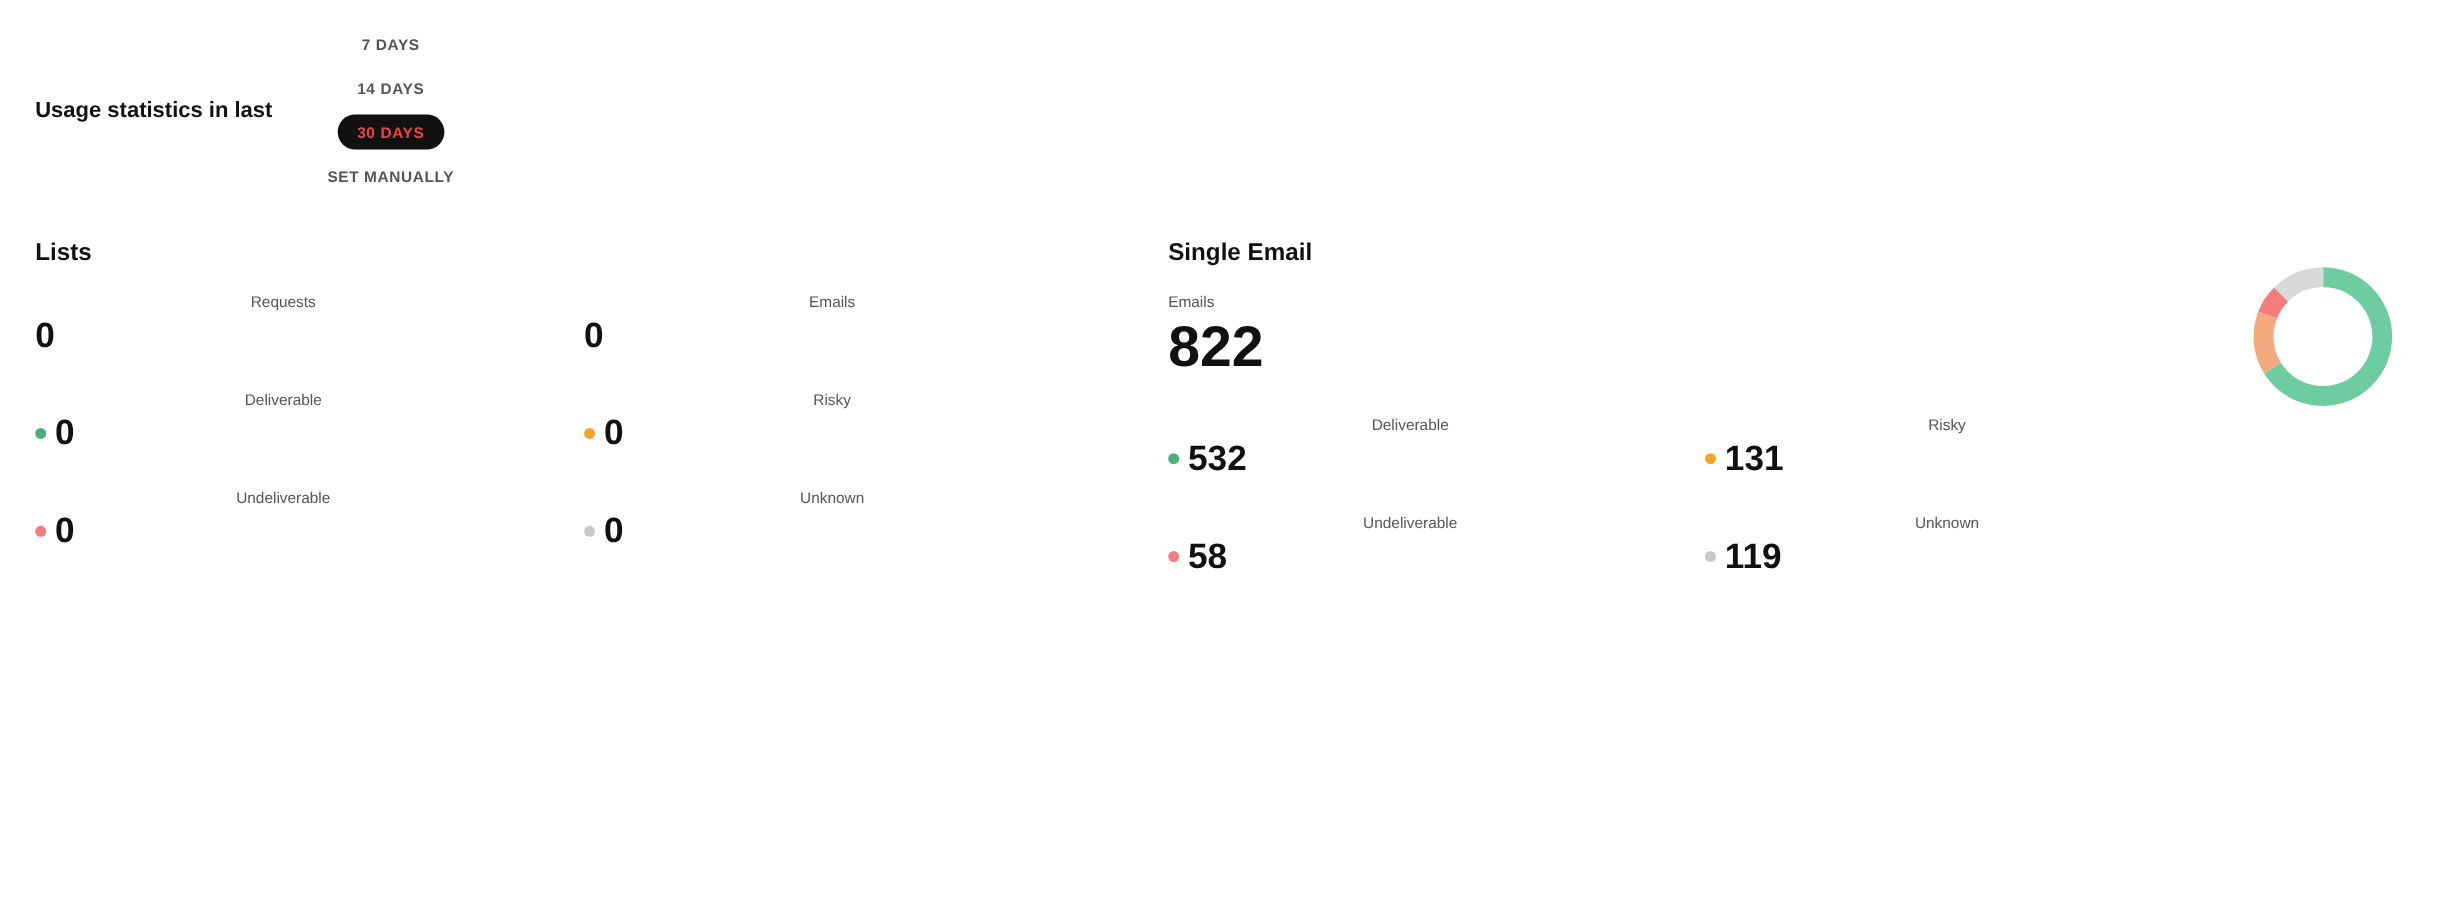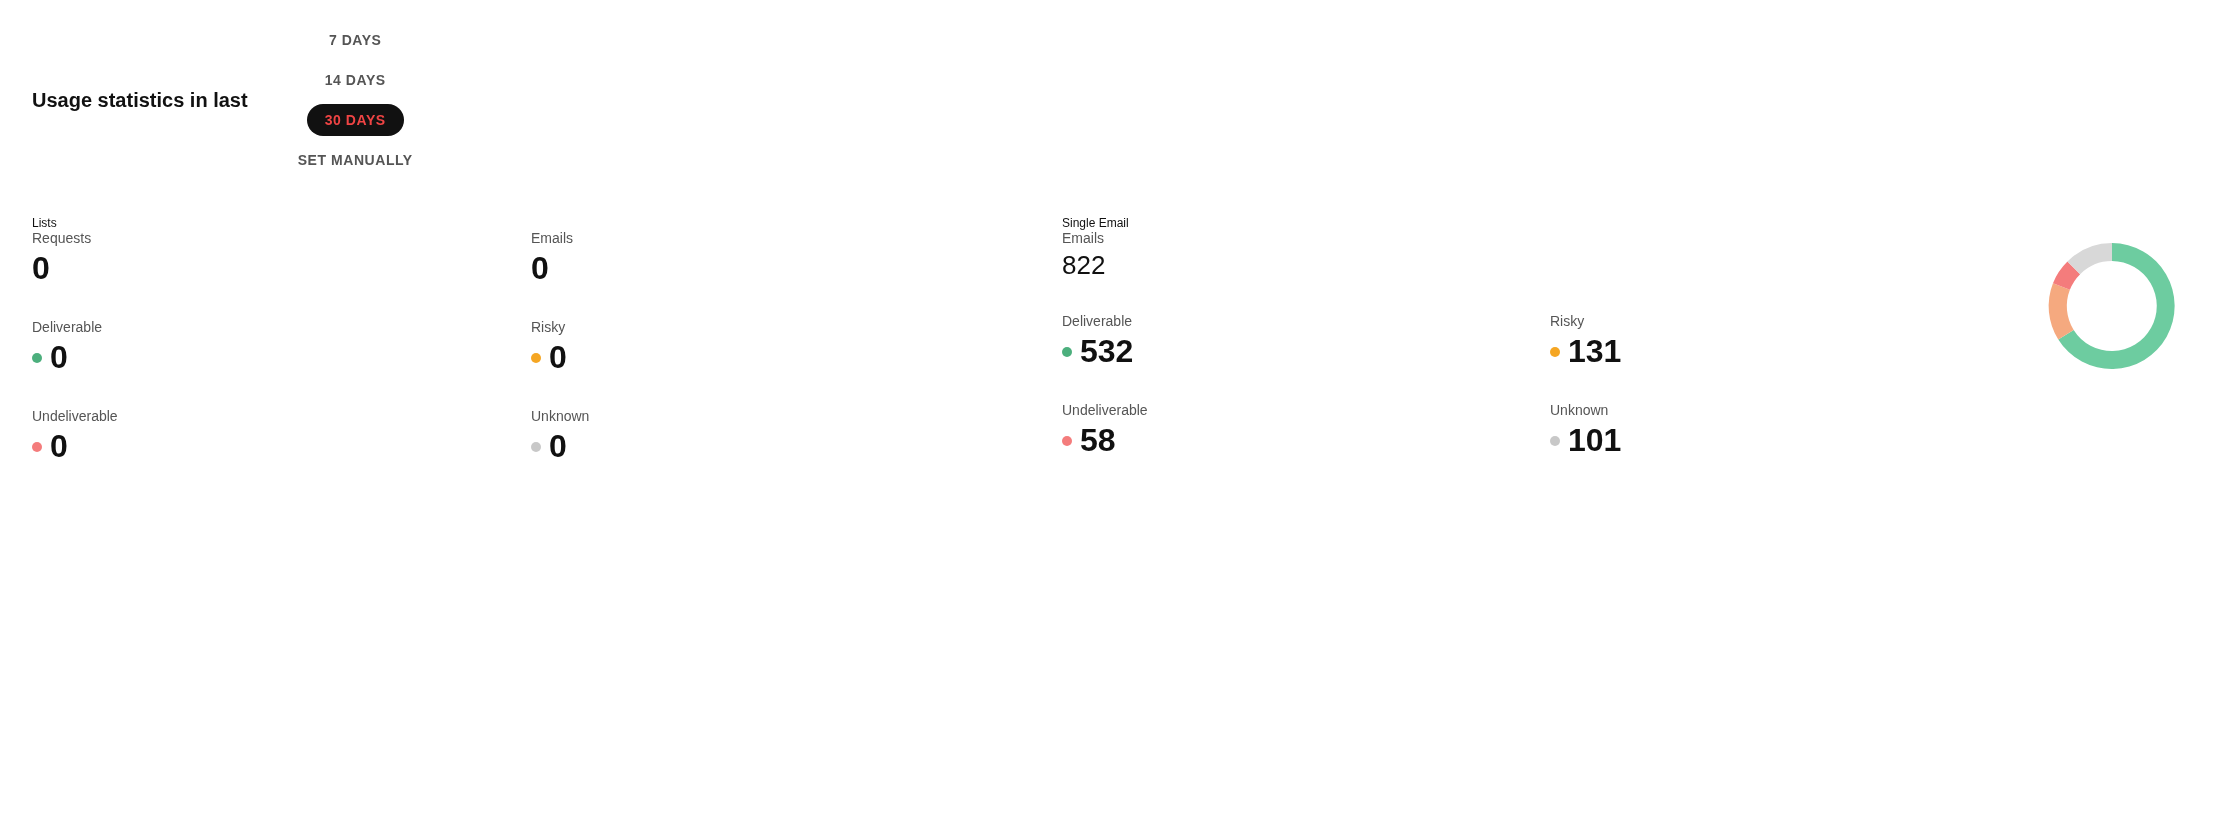--- a/index.html
+++ b/index.html
@@ -50,28 +50,30 @@
     .main-content {
       display: flex;
       gap: 80px;
     }
 
     .section {
       flex: 1;
     }
 
     .section-title {
-      font-size: 12px;
-      font-weight: 400;
+      font-size: 22px;
+      font-weight: 700;
+      margin-bottom: 24px;
     }
 
     .stats-grid {
       display: grid;
       grid-template-columns: 1fr 1fr;
       gap: 32px 48px;
+      text-align: center;
     }
 
     .stat-item label {
       font-size: 14px;
       color: #555;
       display: block;
       margin-bottom: 4px;
     }
 
     .stat-value {
@@ -111,22 +113,22 @@
     }
 
     .emails-total label {
       font-size: 14px;
       color: #555;
       display: block;
       margin-bottom: 4px;
     }
 
     .emails-total .big-number {
-      font-size: 26px;
-      font-weight: 400;
+      font-size: 52px;
+      font-weight: 700;
     }
 
     
     .donut-container {
       width: 180px;
       height: 180px;
       flex-shrink: 0;
       display: flex;
       align-items: center;
       justify-content: center;
@@ -233,21 +235,21 @@
           <div class="stat-value">
             <span class="dot dot-red"></span>
             <span>58</span>
           </div>
         </div>
 
         <div class="stat-item">
           <label>Unknown</label>
           <div class="stat-value">
             <span class="dot dot-gray"></span>
-            <span>101</span>
+            <span>119</span>
           </div>
         </div>
 
       </div>
     </div>
 
     <div class="donut-container">
       <svg viewBox="0 0 200 200" xmlns="http://www.w3.org/2000/svg">
 
         <g transform="translate(100,100)">

